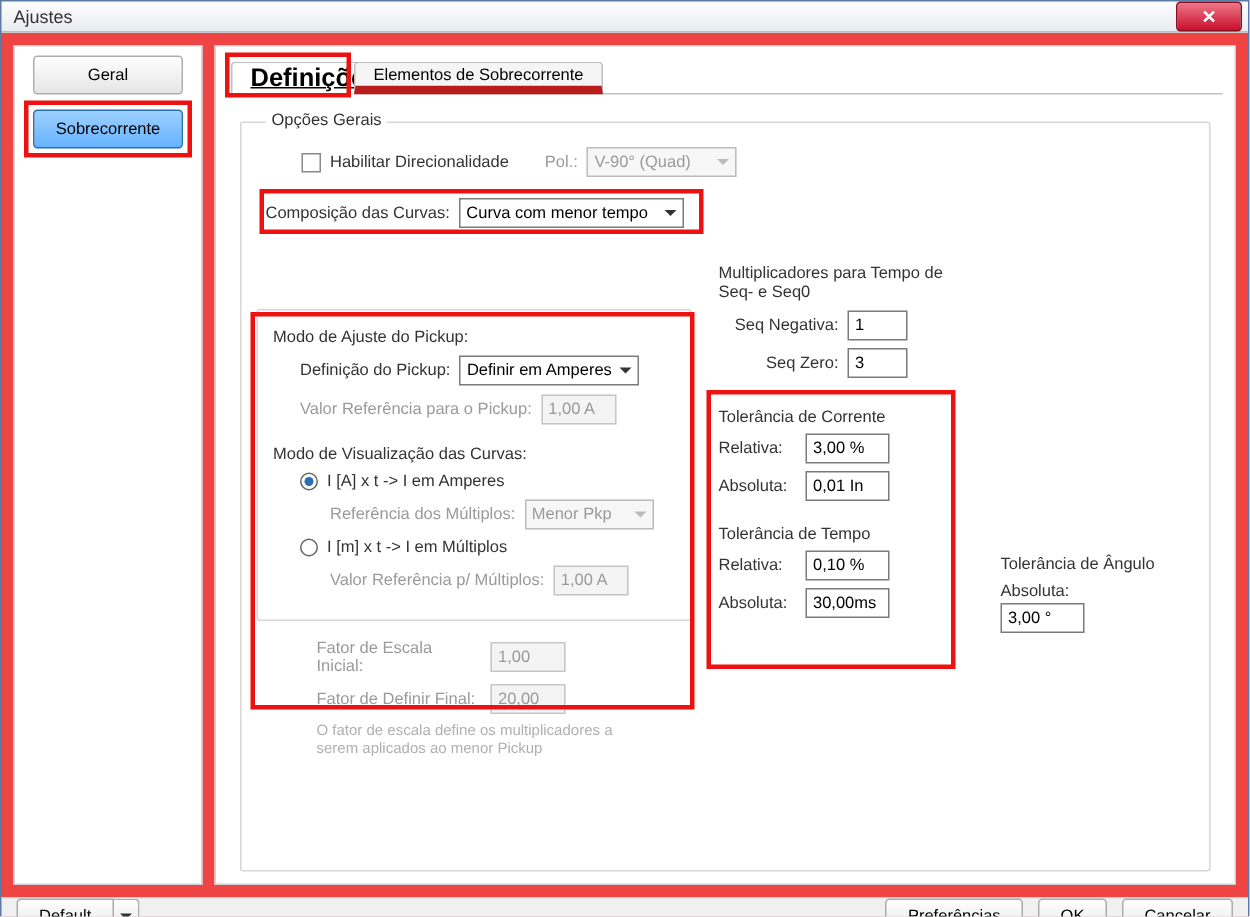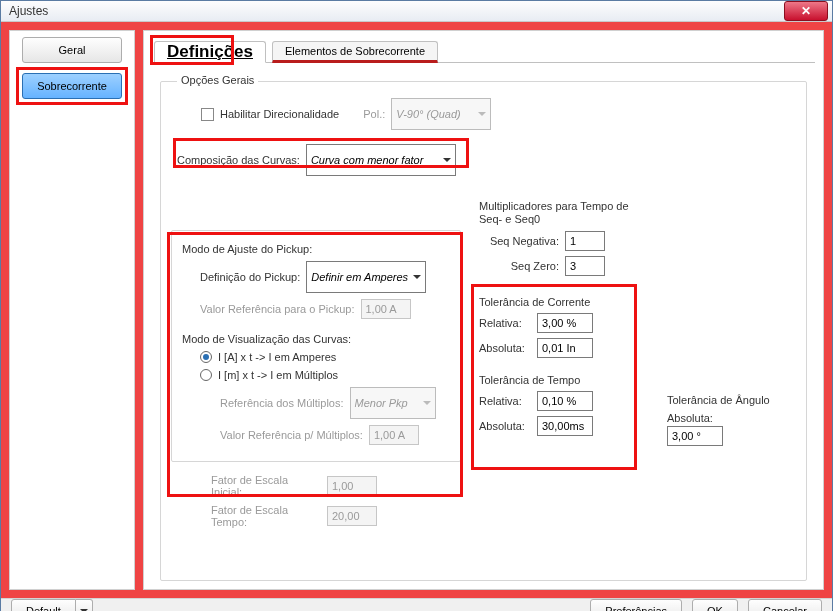--- a/index.html
+++ b/index.html
@@ -9,30 +9,30 @@
   .titlebar .title { color:#333; font-size:12px; }
   .close-btn { width:44px; height:20px; background:linear-gradient(#e78,#c8102e); border:1px solid #8a0e1f; border-radius:3px; display:flex; align-items:center; justify-content:center; color:#fff; font-weight:bold; font-size:12px; cursor:pointer; }
   .body { flex:1; display:flex; padding:8px; gap:8px; }
   .sidebar { width:126px; padding:6px 6px; border:1px solid #d0d0d0; background:#fff; display:flex; flex-direction:column; gap:10px; align-items:center; }
   .side-btn { width:100px; height:26px; background:linear-gradient(#fefefe,#e6e6e6); border:1px solid #adadad; border-radius:3px; display:flex; align-items:center; justify-content:center; cursor:pointer; }
   .side-btn.active { background:linear-gradient(#9dd0ff,#66b3ff); border:1px solid #2a6fb3; }
   .main { flex:1; border:1px solid #d0d0d0; background:#fff; position:relative; padding:8px 8px 8px 8px; }
   .tabs { position:relative; height:24px; }
   .tabline { position:absolute; left:0; right:0; bottom:0; height:1px; background:#c0c0c0; }
   .tab { position:absolute; bottom:0; height:22px; padding:0 12px; background:#fff; border:1px solid #c0c0c0; border-bottom:1px solid #fff; border-radius:3px 3px 0 0; display:flex; align-items:center; cursor:pointer; }
-  .tab.inactive { background:#f5f5f5; border-bottom:3px solid #b91c1c;margin-left:36px; }
+  .tab.inactive { background:#f5f5f5; border-bottom:6px solid #b91c1c; }
   .tab.active b { text-decoration:underline; font-weight:bold; font-size:17px;}
   .content { padding:10px 8px 0 8px; position:relative; }
   .group { border:1px solid #d6d6d6; border-radius:2px; padding:10px 10px 8px 10px; margin-top:8px; position:relative; }
   .group-title { position:absolute; top:-8px; left:16px; background:#fff; padding:0 4px; color:#333; }
   .row { display:flex; align-items:center; gap:6px; margin:6px 0; }
   .checkbox { width:13px; height:13px; border:1px solid #888; background:#fff; display:inline-block; }
   .label { color:#333; }
   .label.dim { color:#9a9a9a; }
-  select, .combo { height:32px; border:1px solid #7a7a7a; background:#fff; padding:0 12px 0 4px; position:relative; display:inline-flex; align-items:center; min-width:70px;font-style:italic; }
+  select, .combo { height:20px; border:1px solid #7a7a7a; background:#fff; padding:0 12px 0 4px; position:relative; display:inline-flex; align-items:center; min-width:70px; }
   .combo.dim { color:#9a9a9a; border-color:#bcbcbc; background:#f7f7f7;}
   .combo::after { content:""; position:absolute; right:4px; top:50%; margin-top:-2px; border:4px solid transparent; border-top-color:#333; }
   .combo.dim::after{ border-top-color:#bbb;}
   input.txt { height:20px; border:1px solid #7a7a7a; background:#fff; padding:0 4px; }
   input.txt.dim { background:#f4f4f4; color:#9a9a9a; border-color:#c6c6c6;}
   input.txt.w50{ width:50px;} input.txt.w56{ width:56px;} input.txt.w40{width:40px;}
   .radio { width:12px; height:12px; border:1px solid #666; border-radius:50%; display:inline-flex; align-items:center; justify-content:center; background:#fff;}
   .radio .dot{ width:6px;height:6px;border-radius:50%; background:#2a6fb3;}
   .note { color:#b0b0b0; font-size:10px; line-height:12px; margin-top:4px;}
   .redbox { position:absolute; border:3px solid #e11; pointer-events:none; }
@@ -96,21 +96,21 @@
             <span class="label dim" style="margin-left:18px;">Pol.:</span>
             <span class="combo dim" style="width:100px;">
               <span>V-90° (Quad)</span>
             </span>
           </div>
 
           <div style="position:relative; margin-top:14px; margin-left:6px;">
             <div class="row">
               <span class="label">Composição das Curvas:</span>
               <span class="combo" style="width:150px;">
-                <span>Curva com menor fator</span>
+                <span>Curva com menor tempo</span>
               </span>
             </div>
             <div class="redbox" style="left:-4px;top:-6px;width:296px;height:30px;"></div>
           </div>
 
           <div class="twocol" style="margin-top:14px;">
 
             <div class="col1">
               <div style="position:relative;margin-top:40px;">
                 <div class="group" style="padding:8px 10px 10px 10px;">
@@ -125,49 +125,50 @@
                     <span class="label dim">Valor Referência para o Pickup:</span>
                     <input class="txt dim w50" readonly="" value="1,00 A" style="">
                   </div>
 
                   <div class="subheading" style="margin-top:14px;">Modo de Visualização das Curvas:</div>
                   <div class="row indent">
                     <span class="radio">
                         <span class="dot"></span>
                       </span>
                     <span class="label">I [A] x t -&gt; I em Amperes</span>
-                  </div>
-                  <div class="row indent">
-                    <span class="radio"></span>
-                    <span class="label">I [m] x t -&gt; I em Múltiplos</span>
                   </div>
                   <div class="row" style="padding-left:38px;">
                     <span class="label dim">Referência dos Múltiplos:</span>
                     <span class="combo dim" style="width:86px;">
                       <span>Menor Pkp</span>
                     </span>
                   </div>
+                  <div class="row indent">
+                    <span class="radio"></span>
+                    <span class="label">I [m] x t -&gt; I em Múltiplos</span>
+                  </div>
                   <div class="row" style="padding-left:38px;">
                     <span class="label dim">Valor Referência p/ Múltiplos:</span>
                     <input class="txt dim w50" readonly="" value="1,00 A" style="">
                   </div>
 
                 </div>
                 <div class="redbox" style="left:-4px;top:2px;width:296px;height:265px;"></div>
               </div>
 
               <div style="padding:6px 0 0 40px;">
                 <div class="row">
                   <span class="label dim" style="width:110px;">Fator de Escala Inicial:</span>
                   <input class="txt dim w50" readonly="" value="1,00" style="">
                 </div>
                 <div class="row">
-                  <span class="label dim" style="width:110px;">Fator de Escala Tempo:</span>
+                  <span class="label dim" style="width:110px;">Fator de Definir Final:</span>
                   <input class="txt dim w50" readonly="" value="20,00" style="">
                 </div>
+                <div class="note" style="width:220px;">O fator de escala define os multiplicadores a serem aplicados ao menor Pickup</div>
               </div>
             </div>
 
             <div class="col2">
               <div style="width:170px;">
                 <div class="section-title" style="line-height:13px;">Multiplicadores para Tempo de Seq- e Seq0</div>
                 <div class="fieldrow">
                   <span class="lab" style="min-width:80px;text-align:right;">Seq Negativa:</span>
                   <input class="txt w40" value="1" style="">
                 </div>

